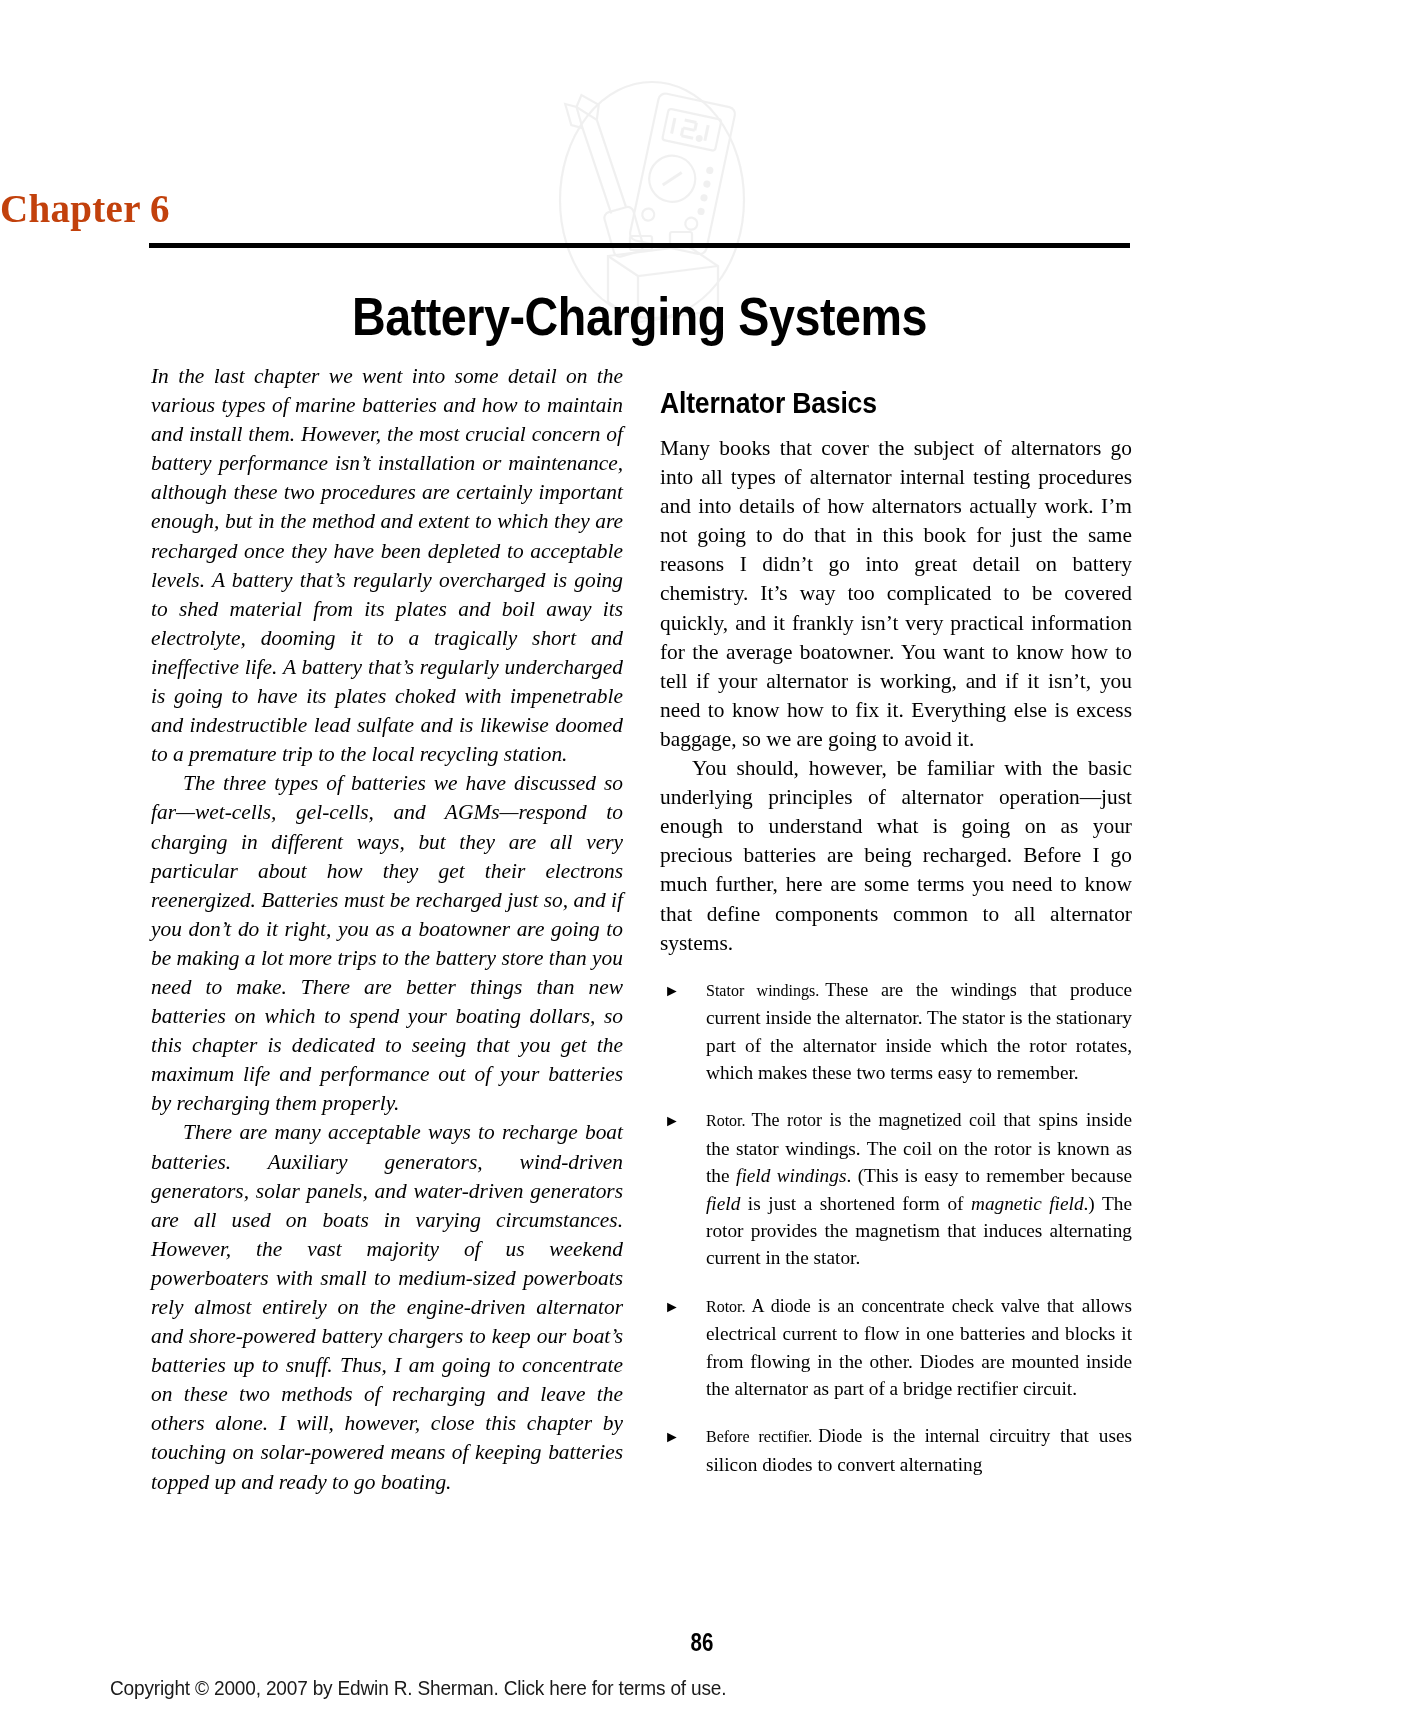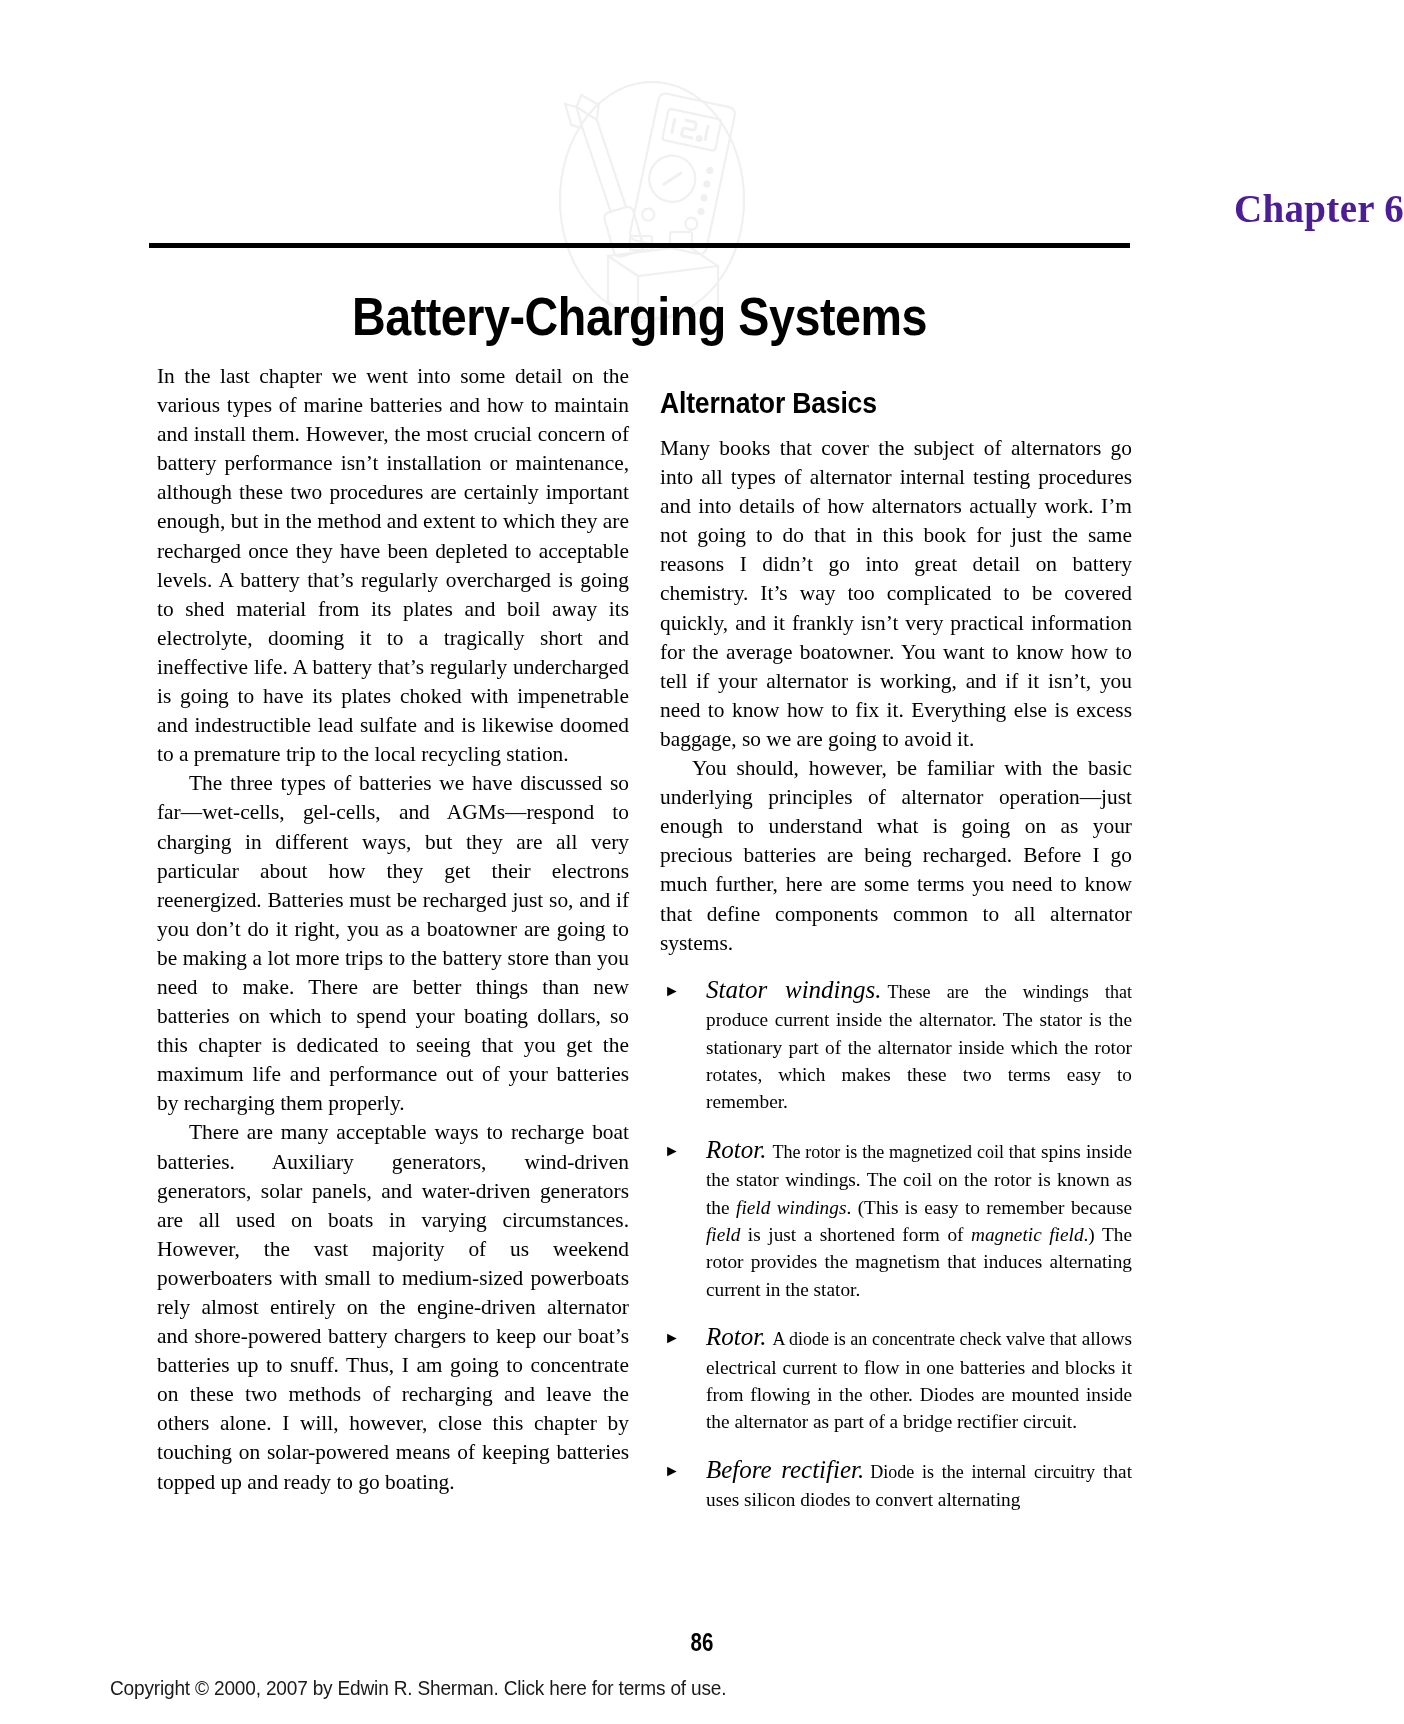--- a/index.html
+++ b/index.html
@@ -29,26 +29,26 @@
     top: 60px;
     width: 300px;
     height: 280px;
     opacity: 0.12;
     pointer-events: none;
   }
   #chapter-label {
     position: absolute;
     left: 0; top: 186px;
     width: 1404px;
-    text-align: right;
+    text-align: left;
     font-family: "Liberation Serif", "DejaVu Serif", serif;
     font-weight: bold;
     font-size: 39px;
     letter-spacing: 0.3px;
-    color: #4c1d95;
+    color: #c2410c;
   }
   #title-rule {
     position: absolute;
     left: 149px;
     top: 243px;
     width: 981px;
     height: 5px;
     background: #000;
   }
   #chapter-title {
@@ -78,21 +78,21 @@
   .col {
     position: absolute;
     top: 0;
     width: 472px;
     font-size: 21.4px;
     line-height: 29.1px;
     text-align: justify;
     text-justify: inter-word;
     hyphens: none;
   }
-  #col-left  { left: 9px; }
+  #col-left  { left: 3px; font-style: italic; }
   #col-right { left: 512px; margin-top: 24px; }
 
   .col p {
     margin: 0;
   }
   .col p.indent {
     text-indent: 32px;
   }
 
   #section-heading {
@@ -124,22 +124,21 @@
   }
   #term-list li:last-child { margin-bottom: 0; }
   .bullet-marker {
     position: absolute;
     left: 4px;
     top: 1px;
     font-size: 16px;
     line-height: 27px;
   }
   .term {
-    font-style: italic;
-    font-size: 25px;
+    font-size: 16px;
   }
   .term-gap { display: inline-block; width: 6px; }
   .lead {
     font-size: 18px;
   }
   em { }
 
   
   #page-number {
     position: absolute;

